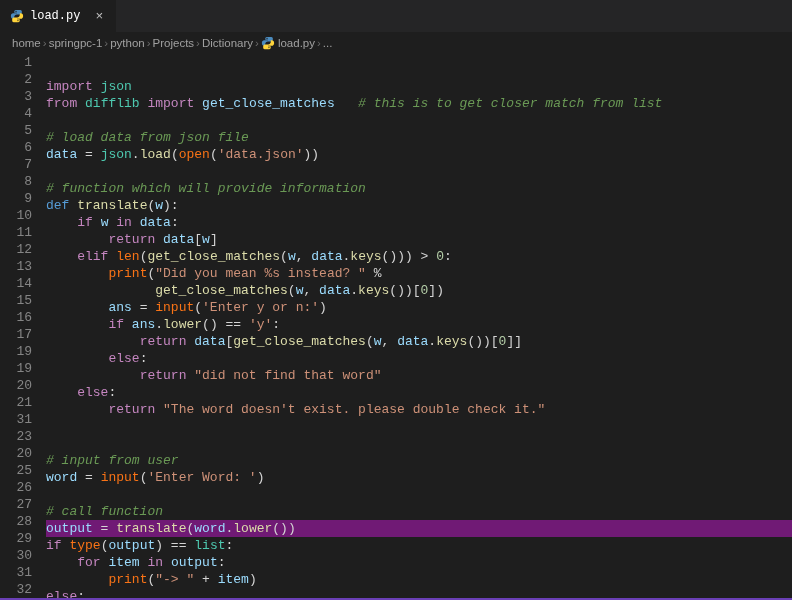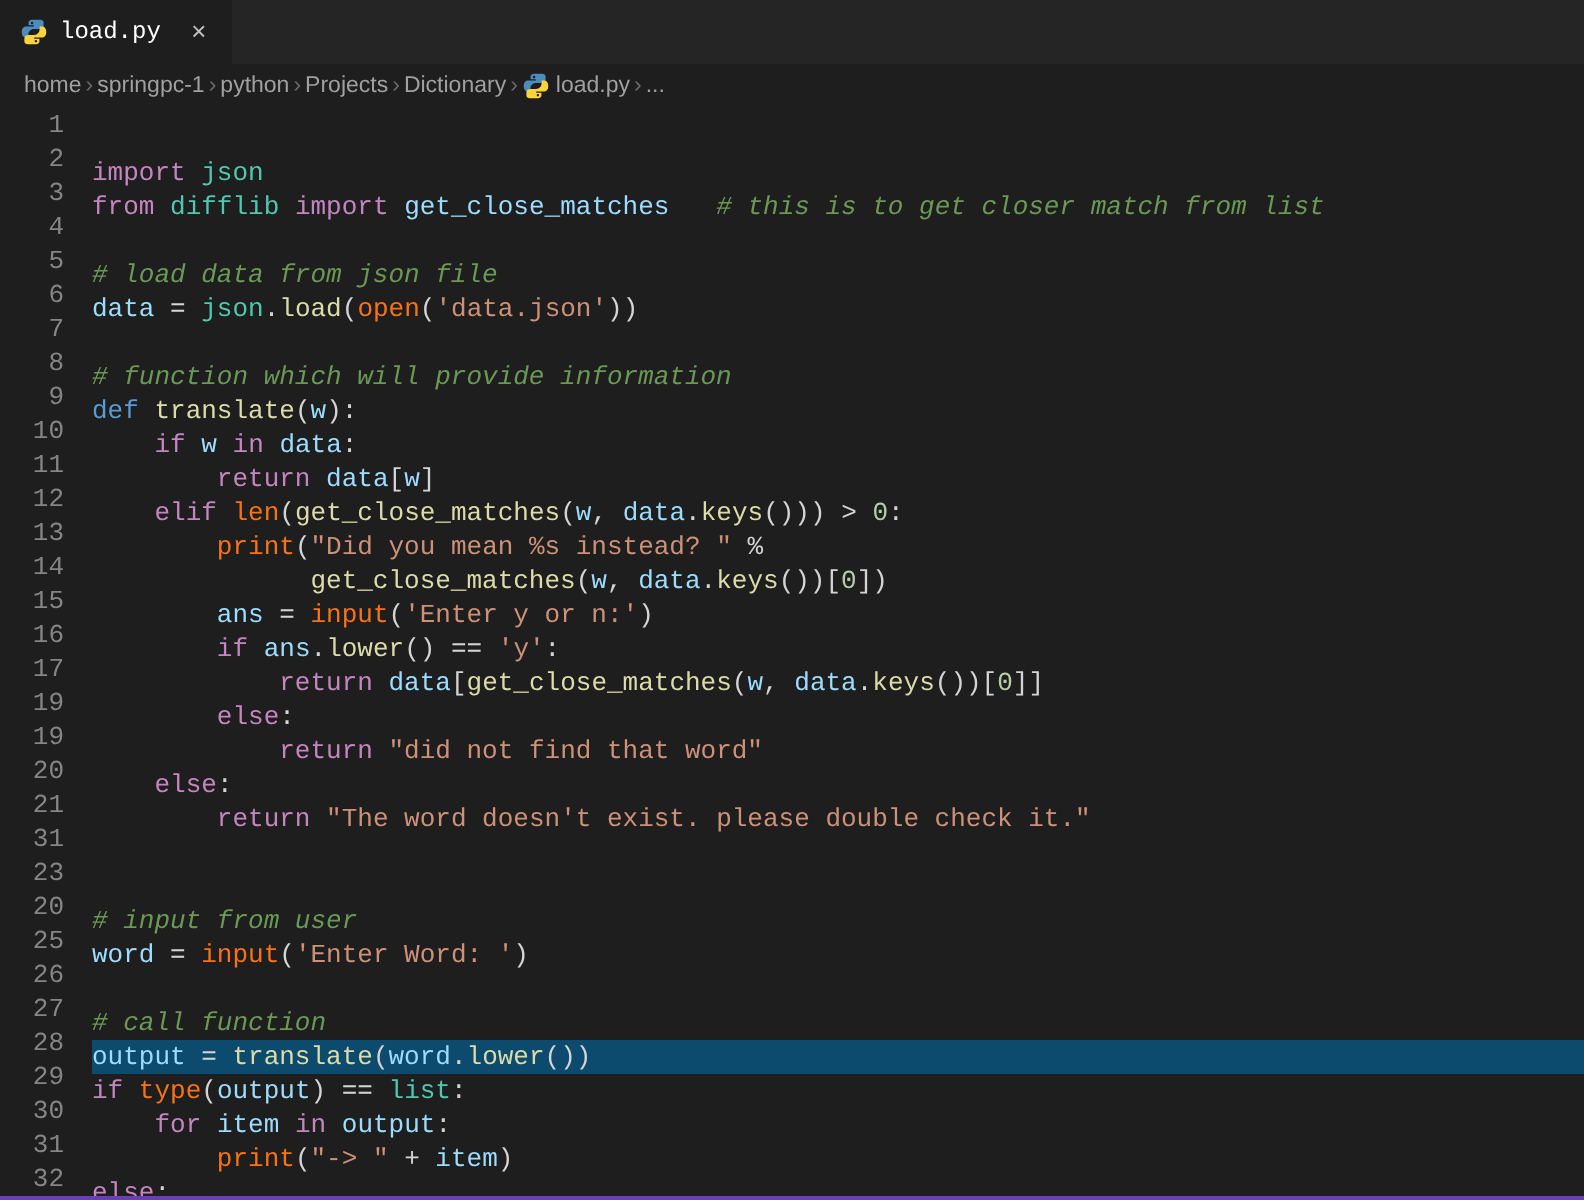--- a/index.html
+++ b/index.html
@@ -75,21 +75,21 @@
   .gutter div { height: 17px; }
   .code {
     flex: 1;
     line-height: 17px;
     font-size: 13px;
     white-space: pre;
     position: relative;
     margin-top: 24px;
   }
   .line { height: 17px; }
-  .line.hl { background: #0c4a6e; }
+  .line.hl { background: #701a75; }
   .tok-kw { color: #c586c0; }
   .tok-def { color: #569cd6; }
   .tok-mod { color: #4ec9b0; }
   .tok-fn { color: #dcdcaa; }
   .tok-var { color: #9cdcfe; }
   .tok-str { color: #ce9178; }
   .tok-cm { color: #6a9955; font-style: italic; }
   .tok-num { color: #b5cea8; }
   .tok-op { color: #d4d4d4; }
   .tok-bi { color: #f97316; }

